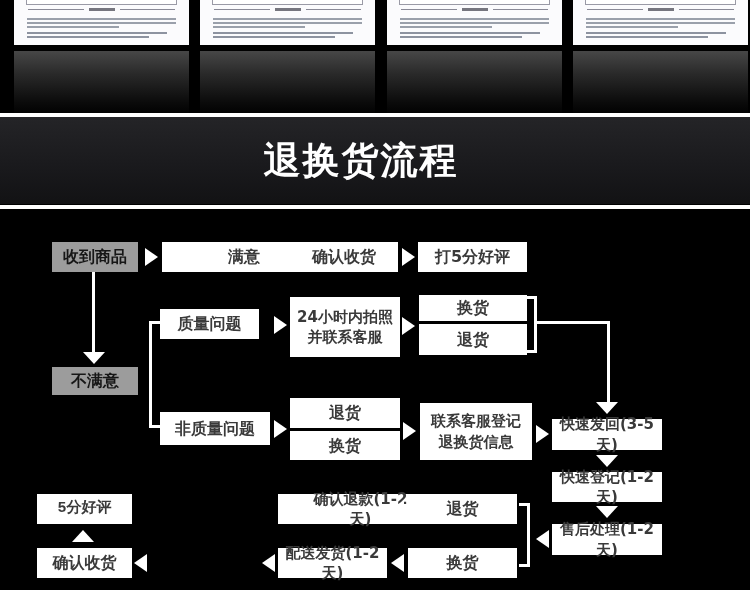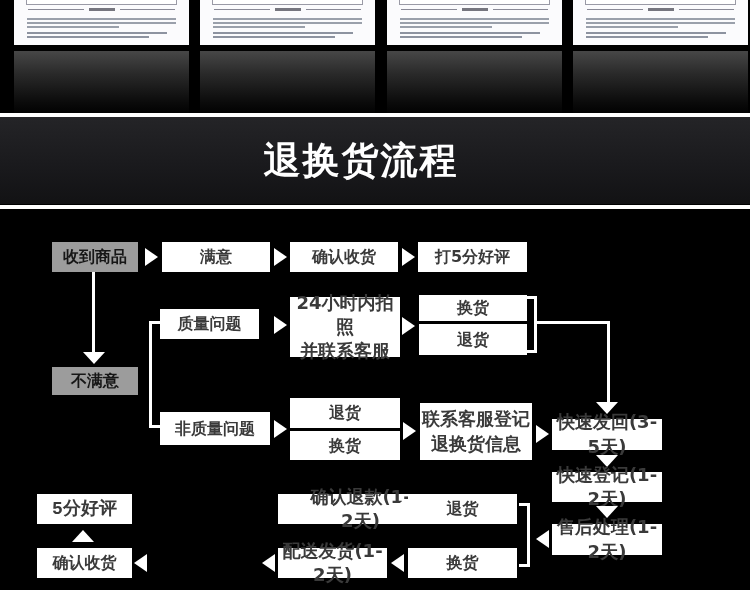--- a/index.html
+++ b/index.html
@@ -26,21 +26,21 @@
   #banner{position:absolute;left:0;top:117px;width:750px;height:87px;
           background:linear-gradient(180deg,#242427 0%,#1a1a1d 55%,#121214 100%);
           display:flex;align-items:center;justify-content:center;}
   #banner-title{color:#fff;font-size:37px;font-weight:bold;letter-spacing:2px;transform:translateX(-14px);}
 
   
   .node{position:absolute;background:#fff;color:#3a3a3a;font-weight:bold;font-size:16px;
         display:flex;align-items:center;justify-content:center;text-align:center;
         white-space:pre-line;line-height:1.35;}
   .node.gray{background:#9c9c9c;color:#161616;}
-  .node.sm{font-size:18px;}
+  .node.sm{font-size:15px;}
   .cline{position:absolute;background:#fff;}
   .tri{position:absolute;width:0;height:0;}
   .tri.right{border-top:9px solid transparent;border-bottom:9px solid transparent;border-left:13px solid #fff;}
   .tri.left{border-top:9px solid transparent;border-bottom:9px solid transparent;border-right:13px solid #fff;}
   .tri.down{border-left:11px solid transparent;border-right:11px solid transparent;border-top:12px solid #fff;}
   .tri.up{border-left:11px solid transparent;border-right:11px solid transparent;border-bottom:12px solid #fff;}
 </style>
 </head>
 <body>
 
@@ -104,21 +104,21 @@
   <div class="cert-reflect" style="left:573px;"></div>
 
   <div class="hr-line" style="top:113px;height:4px;"></div>
   <div id="banner">
     <span id="banner-title">退换货流程</span>
   </div>
   <div class="hr-line" style="top:205px;height:4px;"></div>
 
   <div class="node gray" style="left:52px;top:242px;width:86px;height:30px;">收到商品</div>
   <div class="tri right" style="left:145px;top:248px;"></div>
-  <div class="node" style="left:162px;top:242px;width:108px;height:30px;">满意</div>
+  <div class="node" style="left:162px;top:242px;width:108px;height:30px;padding-left:28px;">满意</div>
   <div class="tri right" style="left:274px;top:248px;"></div>
   <div class="node" style="left:290px;top:242px;width:108px;height:30px;">确认收货</div>
   <div class="tri right" style="left:402px;top:248px;"></div>
   <div class="node" style="left:418px;top:242px;width:109px;height:30px;text-align:right;">打5分好评</div>
 
   <div class="cline" style="left:92px;top:272px;width:3px;height:80px;"></div>
   <div class="tri down" style="left:83px;top:352px;"></div>
   <div class="node gray" style="left:52px;top:367px;width:86px;height:28px;">不满意</div>
 
   <div class="cline" style="left:149px;top:321px;width:3px;height:107px;"></div>

